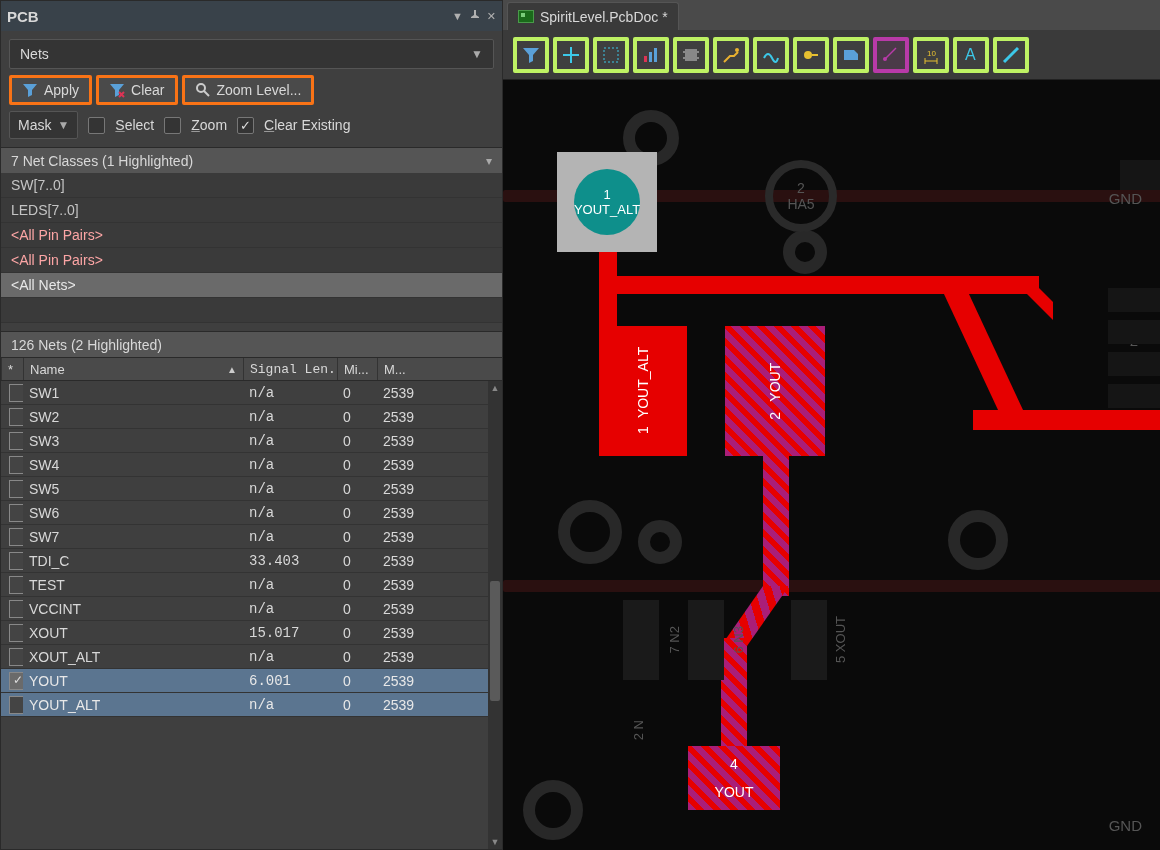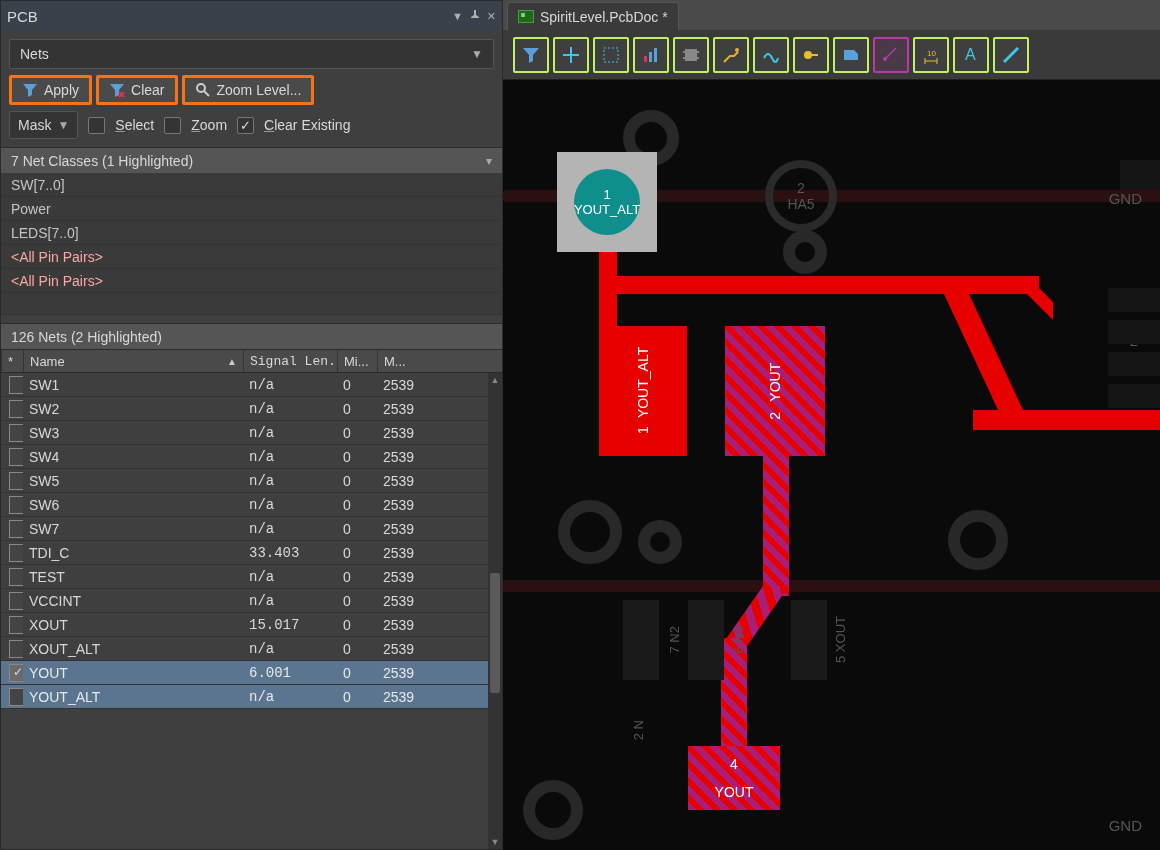--- a/index.html
+++ b/index.html
@@ -7,21 +7,21 @@
 
   
   .panel {
     width: 503px; height: 850px; background: #3f3f3f; color: #d8d8d8;
     display: flex; flex-direction: column; border: 1px solid #2a2a2a;
   }
   .panel-title-bar {
     height: 30px; background: #39424a; display: flex; align-items: center;
     padding: 0 6px; font-size: 15px; color: #d8d8d8;
   }
-  .panel-title-bar .title { font-weight: 400; flex: 1; }
+  .panel-title-bar .title { font-weight: 700; flex: 1; }
   .panel-title-bar .ctrl { margin-left: 6px; font-size: 11px; color: #b0b0b0; }
   .ctrl svg { width: 12px; height: 12px; fill: #b0b0b0; }
 
   .dropdown {
     height: 30px; margin: 8px 8px 6px 8px; background: #343434; border: 1px solid #555;
     display: flex; align-items: center; padding: 0 10px; font-size: 14px; border-radius: 2px;
   }
   .dropdown .spacer { flex: 1; }
   .chev { font-size: 12px; color: #aaa; }
 
@@ -44,21 +44,21 @@
   .section-header {
     height: 26px; background: #555555; display: flex; align-items: center;
     padding: 0 10px; font-size: 14px; border-top: 1px solid #2a2a2a; justify-content: center;
   }
   .section-header .spacer { flex: 1; }
 
   .list {
     background: #3a3a3a; font-size: 14px;
   }
   .list-item {
-    height: 24px; display: flex; align-items: center; padding: 4px 10px;
+    height: 24px; display: flex; align-items: center; padding: 12px 10px;
     border-bottom: 1px solid #333; color: #c4c4c4;
   }
   .list-item.dim { color: #fca5a5; }
   .list-item.selected { background: #6a6a6a; color: #e8e8e8; }
 
   
   .nets-section { display:flex; flex-direction:column; flex:1; margin-top:8px; }
   .nets-header-row { display:flex; height:24px; background:#4a4a4a; font-size:13px; border-top:1px solid #2a2a2a; border-bottom:1px solid #2a2a2a;}
   .nets-header-row div { display:flex; align-items:center; padding:0 6px; border-left:1px solid #333; overflow:hidden; white-space:nowrap;}
   .col-star { width:22px; }
@@ -83,21 +83,21 @@
   .doc-tabs { height:30px; display:flex; align-items:flex-end; background:#4a4a4a; padding-left:4px;}
   .doc-tab {
     height:28px; background:#3a3a3a; border:1px solid #555; border-bottom:none; border-radius:3px 3px 0 0;
     display:flex; align-items:center; padding:0 10px; gap:6px; font-size:14px; color:#d8d8d8;
   }
   .doc-tab .ico { width:16px; height:13px; background:#1a6a1a; position:relative; border:1px solid #4a9a4a;}
   .doc-tab .ico::after { content:""; position:absolute; left:2px; top:2px; width:4px; height:4px; background:#7acc7a;}
   .toolbar {
     height:50px; display:flex; align-items:center; padding:0 10px; gap:4px; background:#3a3a3a; border-bottom:1px solid #222;
   }
-  .tool-btn { width:36px; height:36px; border:2px solid #bef264; background:#3f3f3f; display:flex; align-items:center; justify-content:center; border-radius:2px;}
+  .tool-btn { width:36px; height:36px; border:4px solid #bef264; background:#3f3f3f; display:flex; align-items:center; justify-content:center; border-radius:2px;}
   .tool-btn.active { border-color:#b83aa8; background:#4a3a48;}
 
   .canvas { flex:1; background:#0a0a0a; position:relative; overflow:hidden;}
 
   
   .dim-trace { position:absolute; background:#2a1010; border-radius:2px; }
   .via-ring { position:absolute; border:12px solid #282828; border-radius:50%; }
   .pad { position:absolute; display:flex; flex-direction:column; align-items:center; justify-content:center; font-size:13px; color:#bcbcbc; }
   .pad.yout-alt-1 { background:#b4b4b4; }
   .pad.yout-alt-1 .circle { width:66px; height:66px; background:#0e8f8b; border-radius:50%; display:flex; flex-direction:column; align-items:center; justify-content:center; color:#fff; font-size:13px;}
@@ -174,24 +174,24 @@
     <span><span class="ul-accel">C</span>lear Existing</span>
   </div>
 
   <div class="section-header">
     <span>7 Net Classes (1 Highlighted)</span>
     <span class="spacer"></span>
     <span class="chev">▾</span>
   </div>
   <div class="list" id="class-list">
       <div class="list-item">SW[7..0]</div>
-      <div class="list-item">Power</div>
       <div class="list-item">LEDS[7..0]</div>
       <div class="list-item dim">&lt;All Pin Pairs&gt;</div>
       <div class="list-item dim">&lt;All Pin Pairs&gt;</div>
+      <div class="list-item dim selected">&lt;All Nets&gt;</div>
       <div class="list-item" style="height: 22px;"></div>
     </div>
 
   <div class="nets-section">
     <div class="section-header">
       <span>126 Nets (2 Highlighted)</span>
       <span class="spacer"></span>
     </div>
     <div class="nets-header-row">
       <div class="col-star">*</div>

